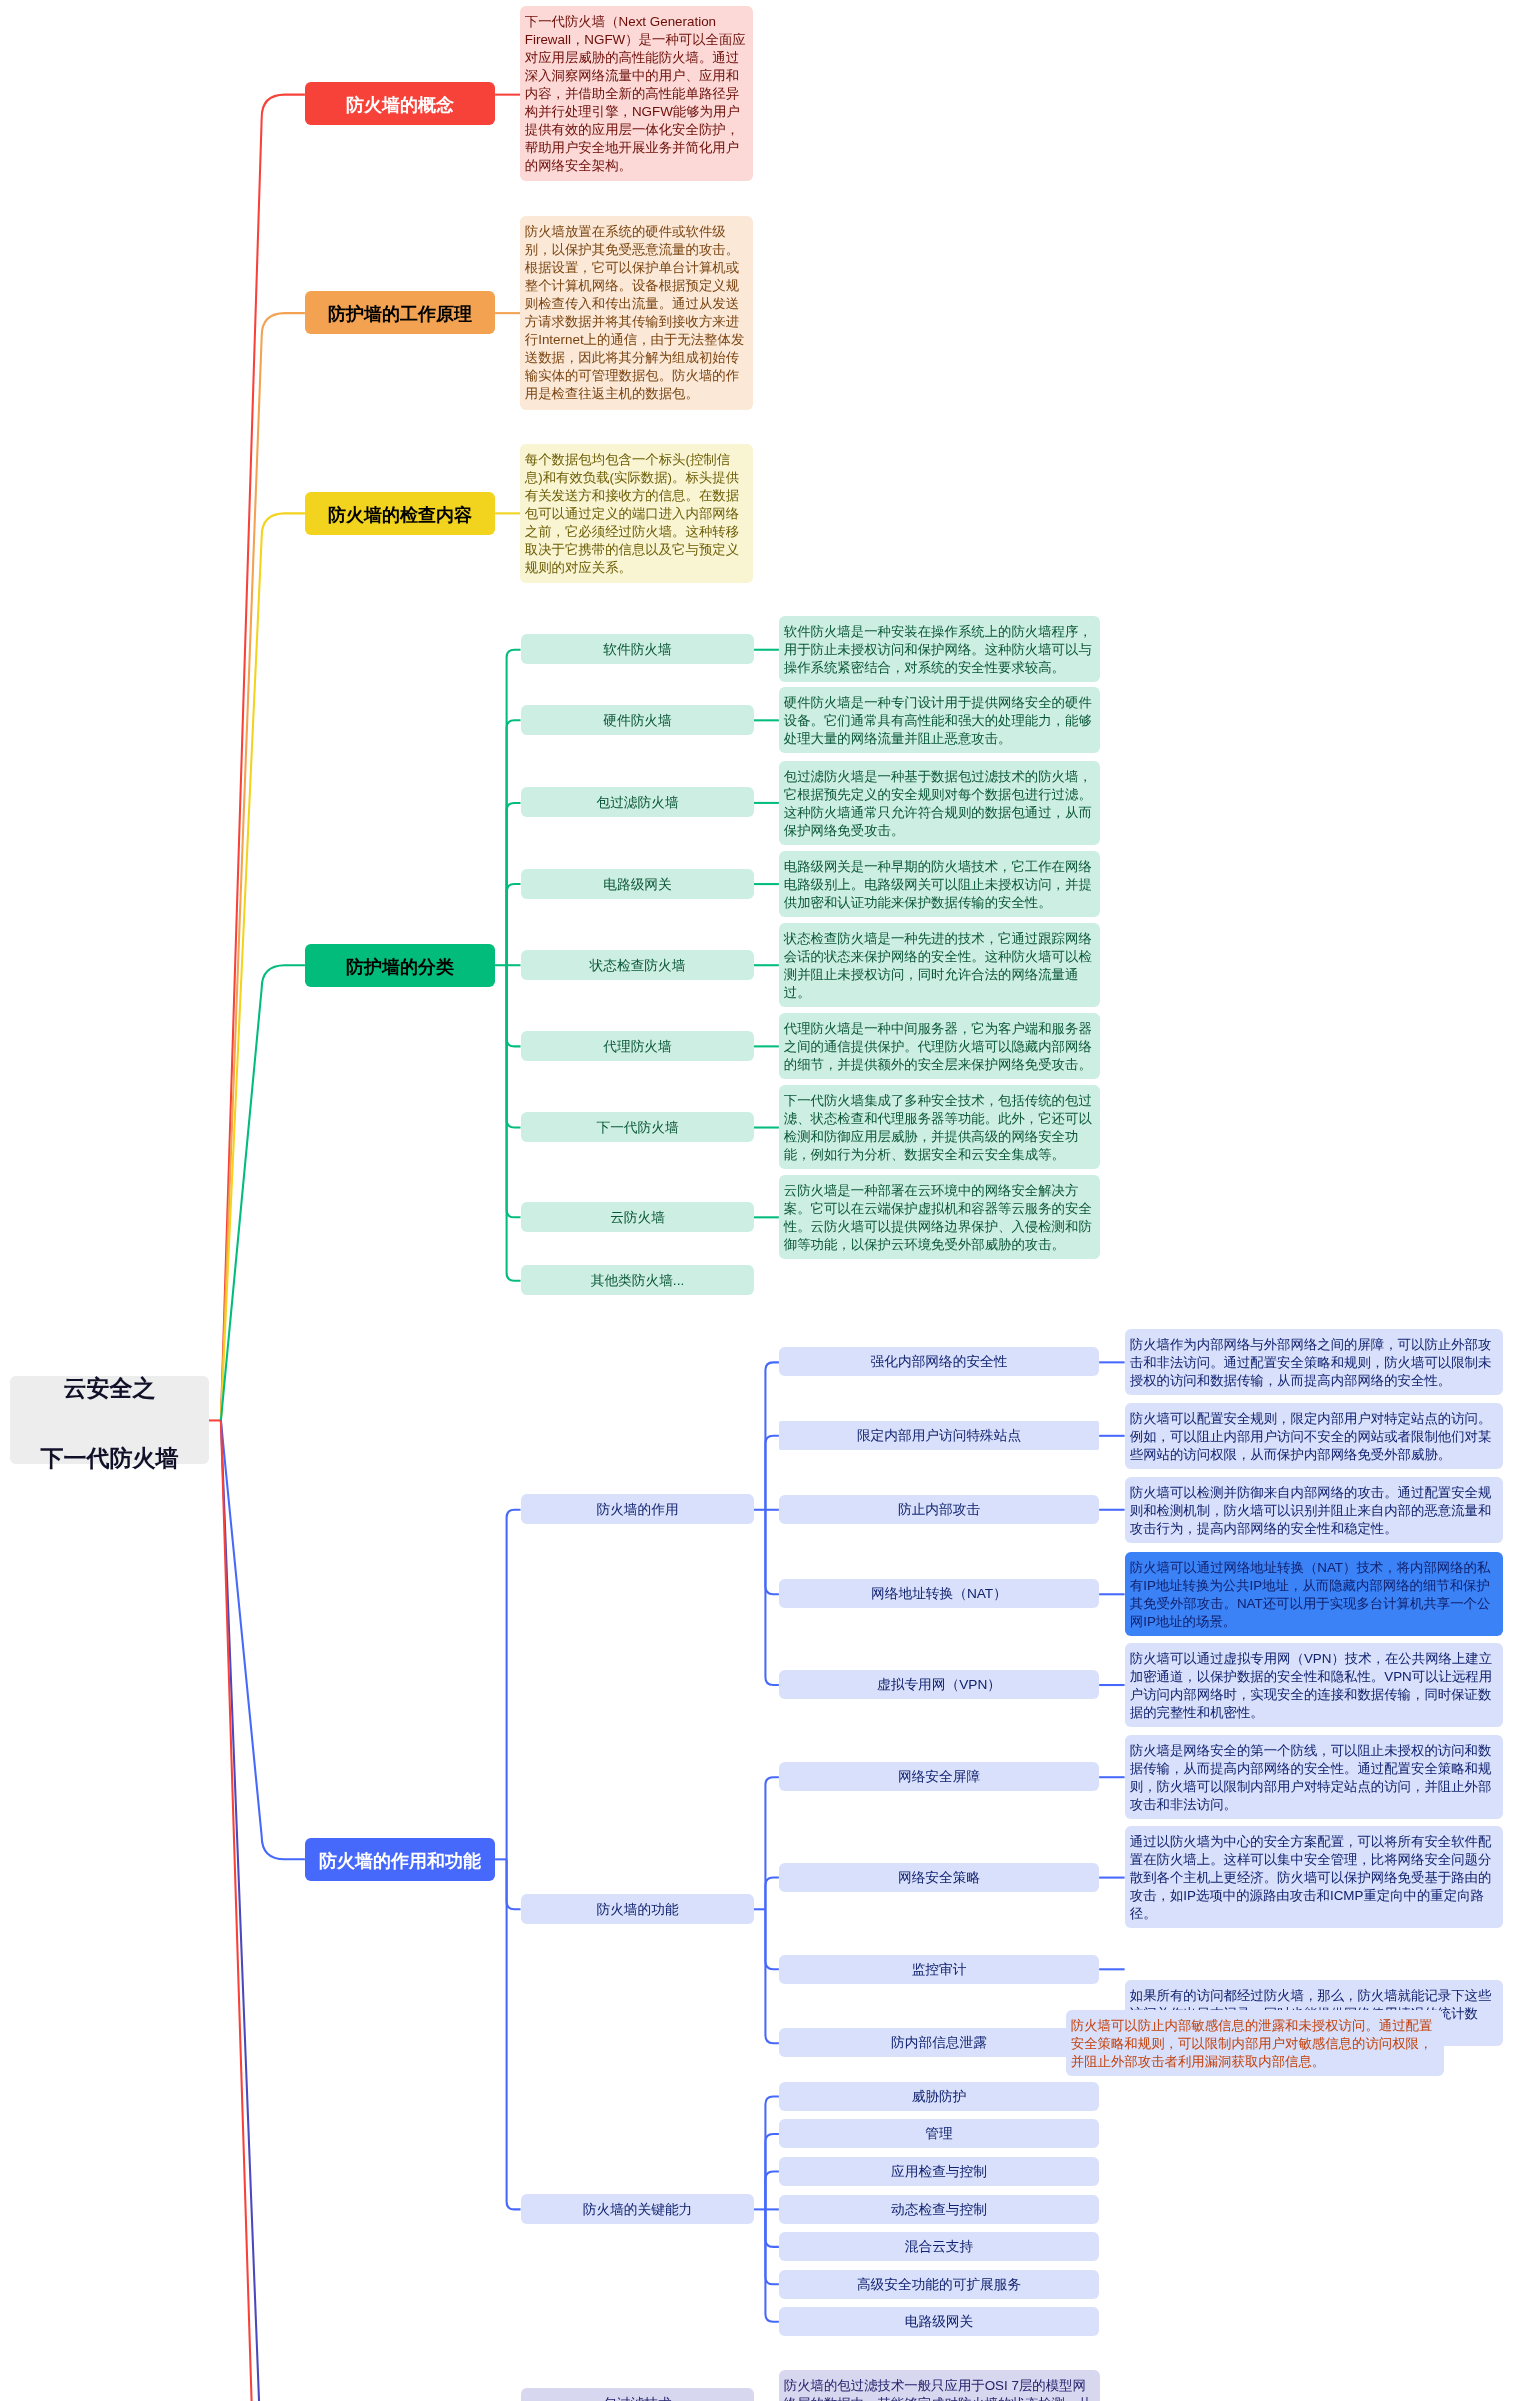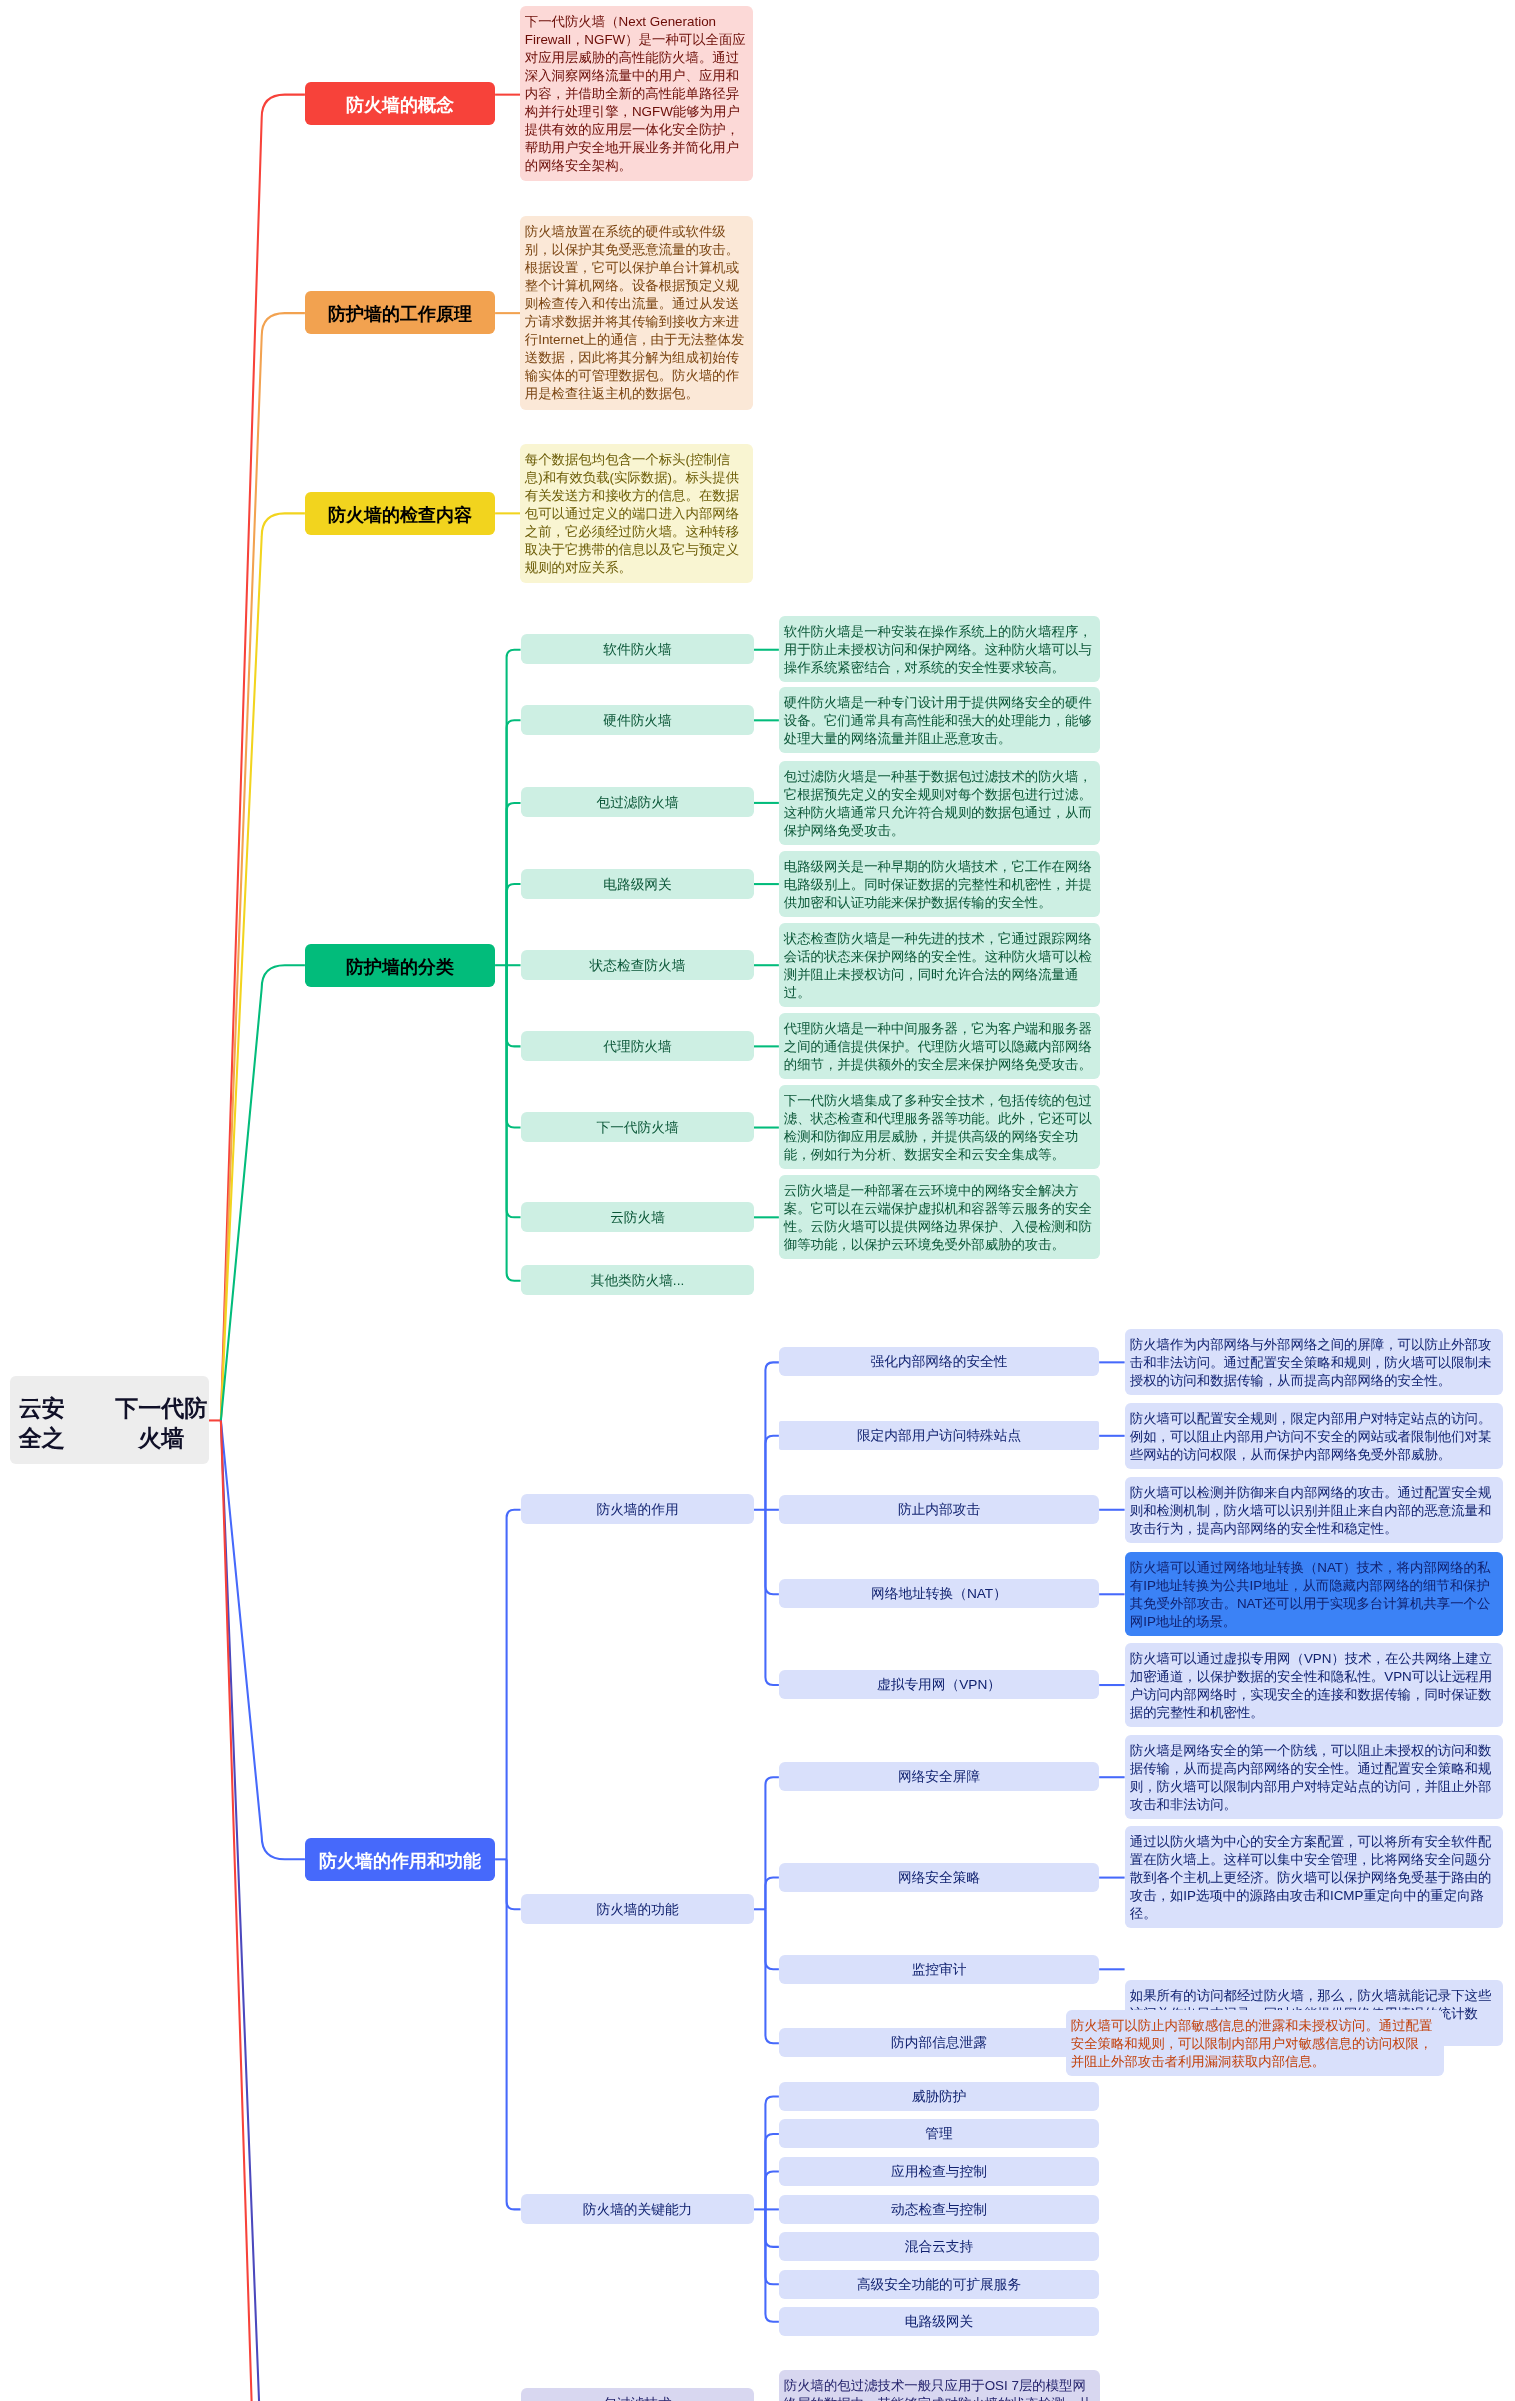--- a/index.html
+++ b/index.html
@@ -4,21 +4,21 @@
 <style>
   html,body{margin:0;padding:0;background:#fff;}
   body{width:1515px;height:2911px;overflow:hidden;
        font-family:"Liberation Sans","DejaVu Sans",sans-serif;}
   #stage{position:relative;width:1515px;height:2911px;background:#fff;}
   svg#links{position:absolute;left:0;top:0;width:1515px;height:2911px;}
   svg#links path{fill:none;stroke-linecap:butt;stroke-linejoin:round;}
   .node{position:absolute;box-sizing:border-box;display:flex;align-items:center;
         justify-content:center;text-align:center;}
   .root{border-radius:5.8px;font-weight:700;font-size:23px;line-height:30px;
-        flex-direction:row;padding-top:6px;gap:40px;}
+        flex-direction:column;padding-top:6px;gap:40px;}
   .l1{font-weight:700;font-size:18px;padding-top:2.4px;}
   .l2{font-weight:400;font-size:13.7px;padding-top:1.9px;}
   .txt{position:absolute;box-sizing:border-box;border-radius:5.8px;font-size:13.4px;
        line-height:18px;text-align:left;padding:7.2px 6.2px 3.8px 4.8px;}
 </style>
 </head>
 <body>
 
 <div id="stage">
 <svg id="links" viewBox="0 0 3155 6060" width="1515" height="2911">
@@ -130,21 +130,21 @@
       <span>硬件防火墙</span>
     </div>
 <div class="txt" style="left:779px;top:687px;width:321px;height:66px;background:#cdefe3;color:#0a5637"><span>硬件防火墙是一种专门设计用于提供网络安全的硬件设备。它们通常具有高性能和强大的处理能力，能够处理大量的网络流量并阻止恶意攻击。</span></div>
 <div class="node l2" style="left:521px;top:787px;width:233px;height:30px;background:#cdefe3;color:#0a5637;border-radius:5.8px">
       <span>包过滤防火墙</span>
     </div>
 <div class="txt" style="left:779px;top:761px;width:321px;height:84px;background:#cdefe3;color:#0a5637"><span>包过滤防火墙是一种基于数据包过滤技术的防火墙，它根据预先定义的安全规则对每个数据包进行过滤。这种防火墙通常只允许符合规则的数据包通过，从而保护网络免受攻击。</span></div>
 <div class="node l2" style="left:521px;top:869px;width:233px;height:30px;background:#cdefe3;color:#0a5637;border-radius:5.8px">
       <span>电路级网关</span>
     </div>
-<div class="txt" style="left:779px;top:851px;width:321px;height:66px;background:#cdefe3;color:#0a5637"><span>电路级网关是一种早期的防火墙技术，它工作在网络电路级别上。同时保证数据的完整性和机密性，并提供加密和认证功能来保护数据传输的安全性。</span></div>
+<div class="txt" style="left:779px;top:851px;width:321px;height:66px;background:#cdefe3;color:#0a5637"><span>电路级网关是一种早期的防火墙技术，它工作在网络电路级别上。电路级网关可以阻止未授权访问，并提供加密和认证功能来保护数据传输的安全性。</span></div>
 <div class="node l2" style="left:521px;top:950px;width:233px;height:30px;background:#cdefe3;color:#0a5637;border-radius:5.8px">
       <span>状态检查防火墙</span>
     </div>
 <div class="txt" style="left:779px;top:923px;width:321px;height:84px;background:#cdefe3;color:#0a5637"><span>状态检查防火墙是一种先进的技术，它通过跟踪网络会话的状态来保护网络的安全性。这种防火墙可以检测并阻止未授权访问，同时允许合法的网络流量通过。</span></div>
 <div class="node l2" style="left:521px;top:1031px;width:233px;height:30px;background:#cdefe3;color:#0a5637;border-radius:5.8px">
       <span>代理防火墙</span>
     </div>
 <div class="txt" style="left:779px;top:1013px;width:321px;height:66px;background:#cdefe3;color:#0a5637"><span>代理防火墙是一种中间服务器，它为客户端和服务器之间的通信提供保护。代理防火墙可以隐藏内部网络的细节，并提供额外的安全层来保护网络免受攻击。</span></div>
 <div class="node l2" style="left:521px;top:1112px;width:233px;height:30px;background:#cdefe3;color:#0a5637;border-radius:5.8px">
       <span>下一代防火墙</span>

